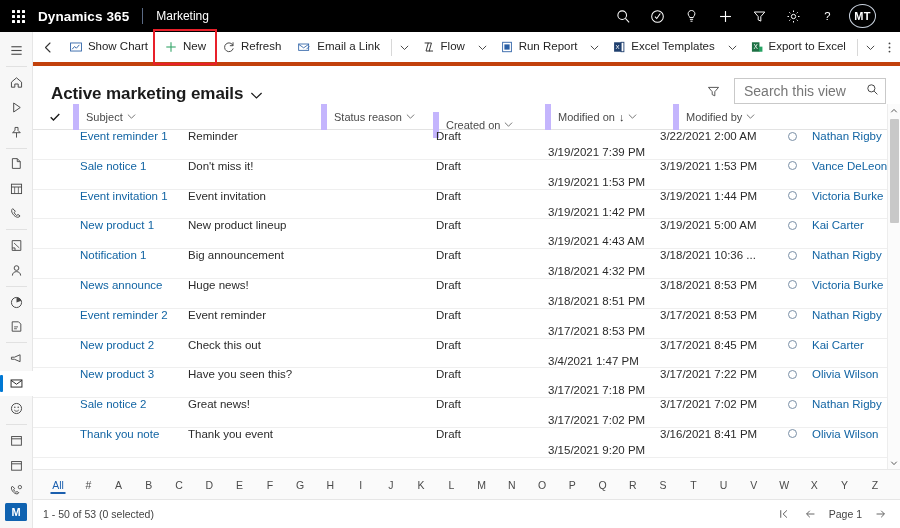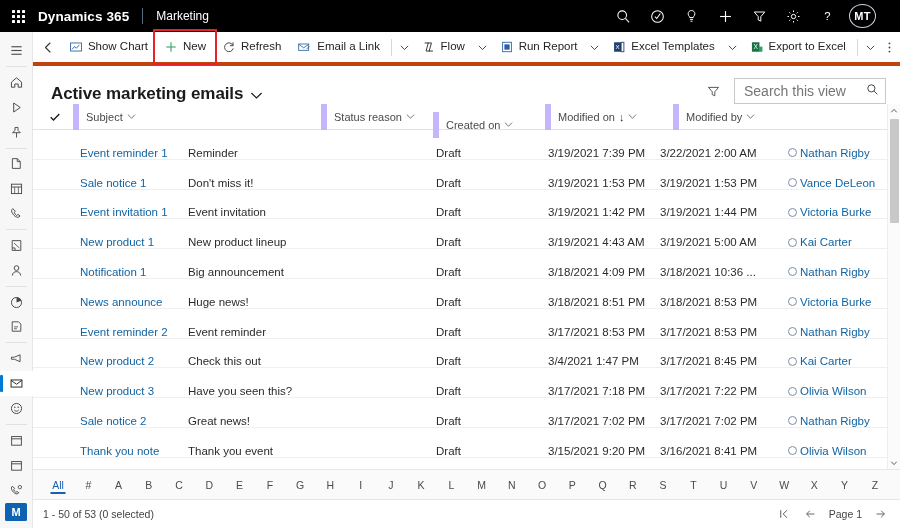--- a/index.html
+++ b/index.html
@@ -111,27 +111,27 @@
   }
   .col {
     display: flex; align-items: center; gap: 4px;
     font-size: 11px; color: #4a4a4a; height: 26px;
     border-left: 6px solid #c4b5fd; padding-left: 7px; cursor: pointer; overflow: hidden;
   }
   .col.first { border-left: 0; }
   .colcheck { width: 26px; display: flex; align-items: center; justify-content: flex-start; padding-left: 2px; cursor: pointer; }
   .grid-rows { flex: 1 1 auto; overflow: hidden; }
   .row {
-    height: 29.8px; display: flex; align-items: flex-end;
+    height: 29.8px; display: flex; align-items: flex-start;
     border-bottom: 1px solid #efefef; padding-left: 14px; font-size: 11.5px; color: #2b2b2b;
   }
   .cell { padding-left: 7px; overflow: hidden; white-space: nowrap; text-overflow: ellipsis; }
   .cell-check { width: 26px; flex: 0 0 26px; padding-left: 0; }
   .link { color: #1264a3; cursor: pointer; }
-  .owner { display: flex; align-items: center; gap: 3px; color: #1264a3; cursor: pointer; }
+  .owner { display: flex; align-items: center; gap: 15px; color: #1264a3; cursor: pointer; }
   .owner-dot {
     width: 9px; height: 9px; border-radius: 50%; border: 1.2px solid #7a8fa6; flex: 0 0 9px;
   }
 
   
   .w-name  { width: 108px; flex: 0 0 108px; }
   .w-subj  { width: 248px; flex: 0 0 248px; }
   .w-stat  { width: 112px; flex: 0 0 112px; }
   .w-creat { width: 112px; flex: 0 0 112px; margin-top: 16px; }
   .w-mod   { width: 110px; flex: 0 0 110px; }
@@ -596,21 +596,21 @@
                   <span class="owner-dot"></span>
                   <span>Kai Carter</span>
                 </span>
               </div>
             </div>
             <div class="row">
               <div class="cell cell-check"></div>
               <div class="cell w-name"><span class="link">Notification 1</span></div>
               <div class="cell w-subj">Big announcement</div>
               <div class="cell w-stat">Draft</div>
-              <div class="cell w-creat">3/18/2021 4:09 PM</div>
+              <div class="cell w-creat">3/18/2021 4:32 PM</div>
               <div class="cell w-mod">3/18/2021 10:36 ...</div>
               <div class="cell w-modby">
                 <span class="owner">
                   <span class="owner-dot"></span>
                   <span>Nathan Rigby</span>
                 </span>
               </div>
             </div>
             <div class="row">
               <div class="cell cell-check"></div>

